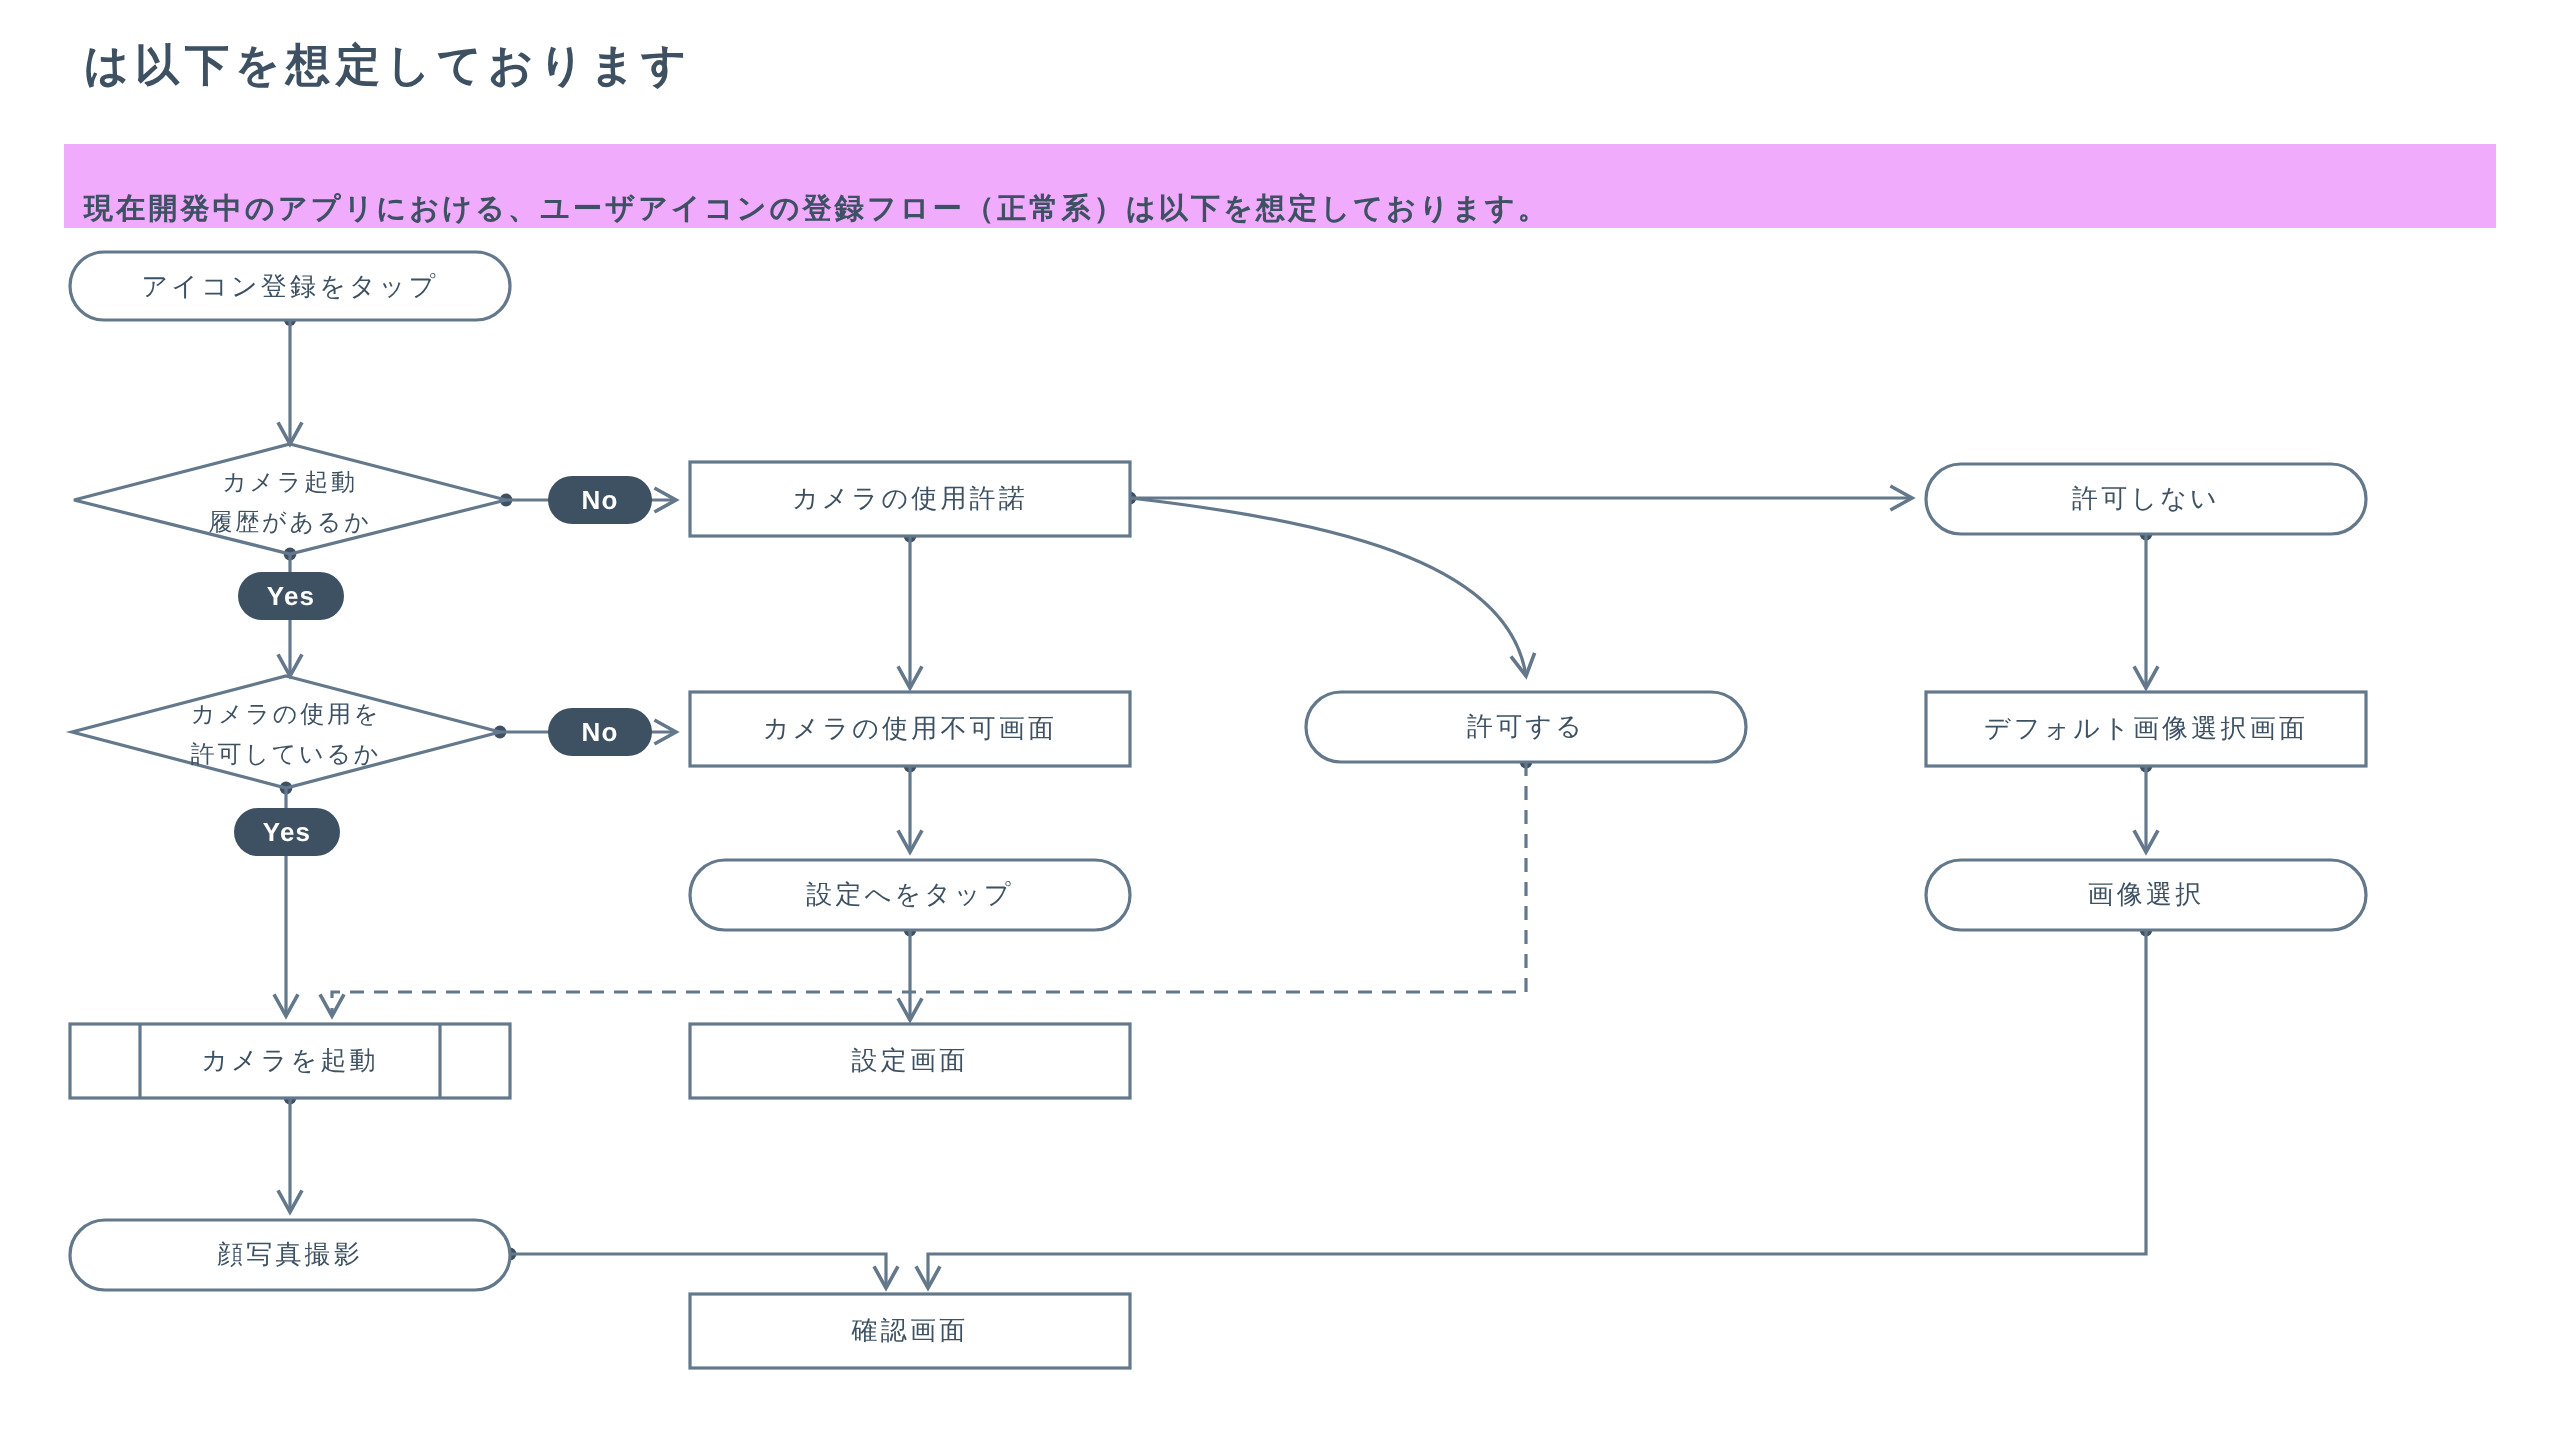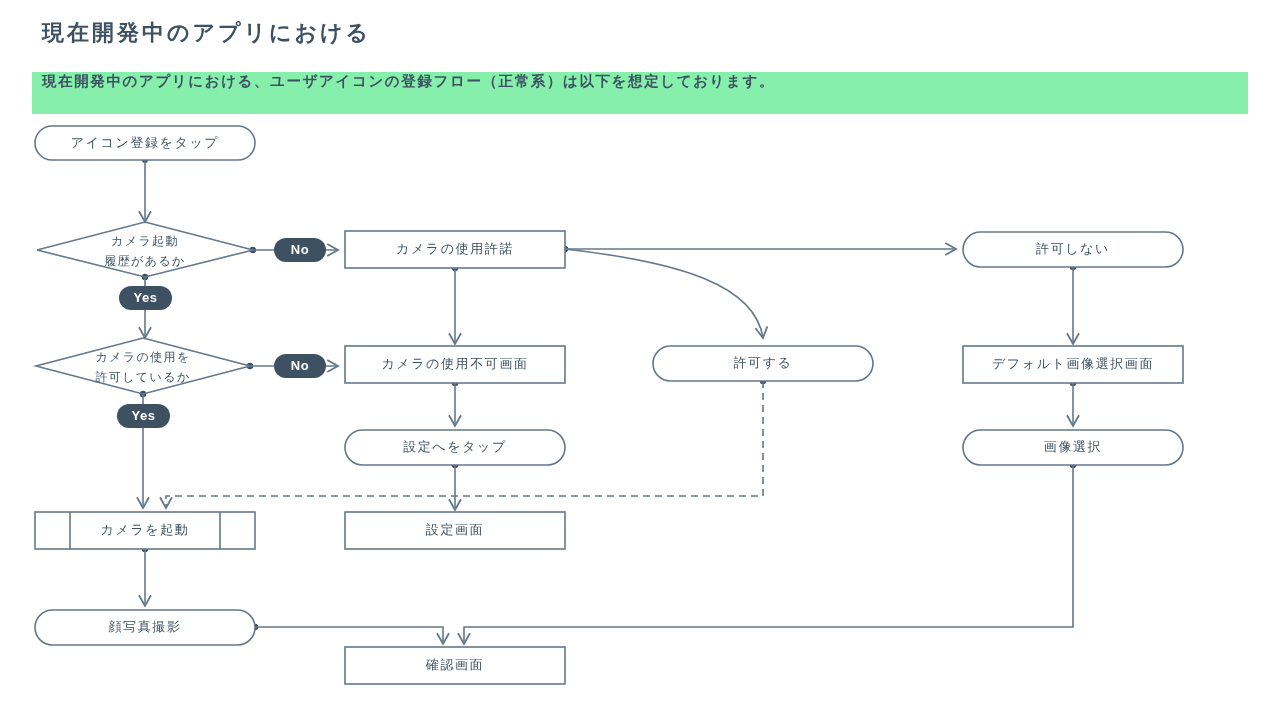--- a/index.html
+++ b/index.html
@@ -29,23 +29,23 @@
     letter-spacing: 3px;
     color: #3d5162;
     white-space: nowrap;
   }
   .subtitle-band {
     position: absolute;
     left: 32px;
     top: 72px;
     width: 1216px;
     height: 42px;
-    background: #86efac;
+    background: #f0abfc;
     display: flex;
-    align-items: flex-start;
+    align-items: flex-end;
   }
   .subtitle-text {
     padding-left: 10px;
     font-size: 14.5px;
     font-weight: bold;
     letter-spacing: 1.6px;
     color: #3d5162;
     white-space: nowrap;
   }
   #flow {
@@ -106,21 +106,21 @@
   }
   .pill {
     fill: #3d5162;
   }
 </style>
 </head>
 <body>
 
 <div id="page">
 
-  <div class="page-title">現在開発中のアプリにおける</div>
+  <div class="page-title">は以下を想定しております</div>
 
   <div class="subtitle-band">
     <div class="subtitle-text">現在開発中のアプリにおける、ユーザアイコンの登録フロー（正常系）は以下を想定しております。</div>
   </div>
 
   <svg id="flow" viewBox="0 0 1280 720">
     <defs>
       <marker id="arrow" viewBox="0 0 12 12" refX="10" refY="6" markerWidth="9" markerHeight="9" orient="auto-start-reverse">
         <path d="M 1 1 L 10 6 L 1 11" fill="none" stroke="#64788c" stroke-width="1.5"></path>
       </marker>

